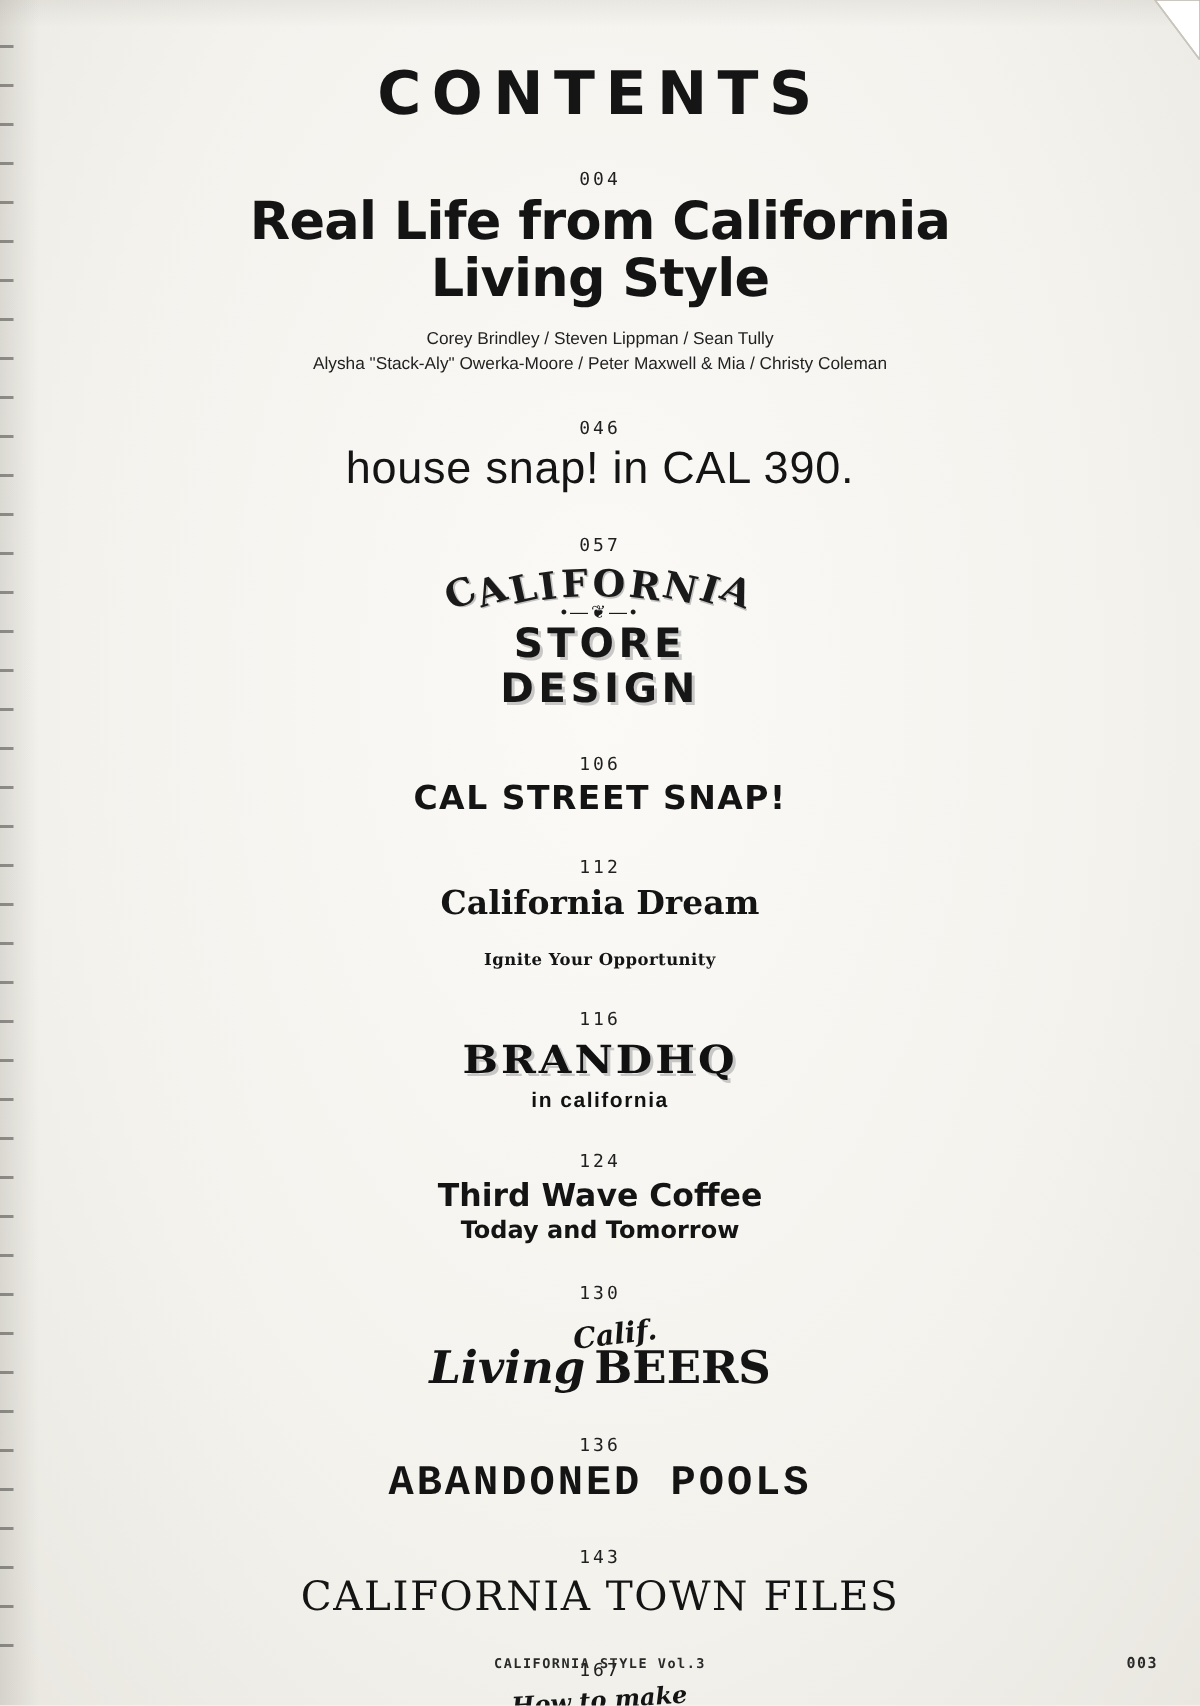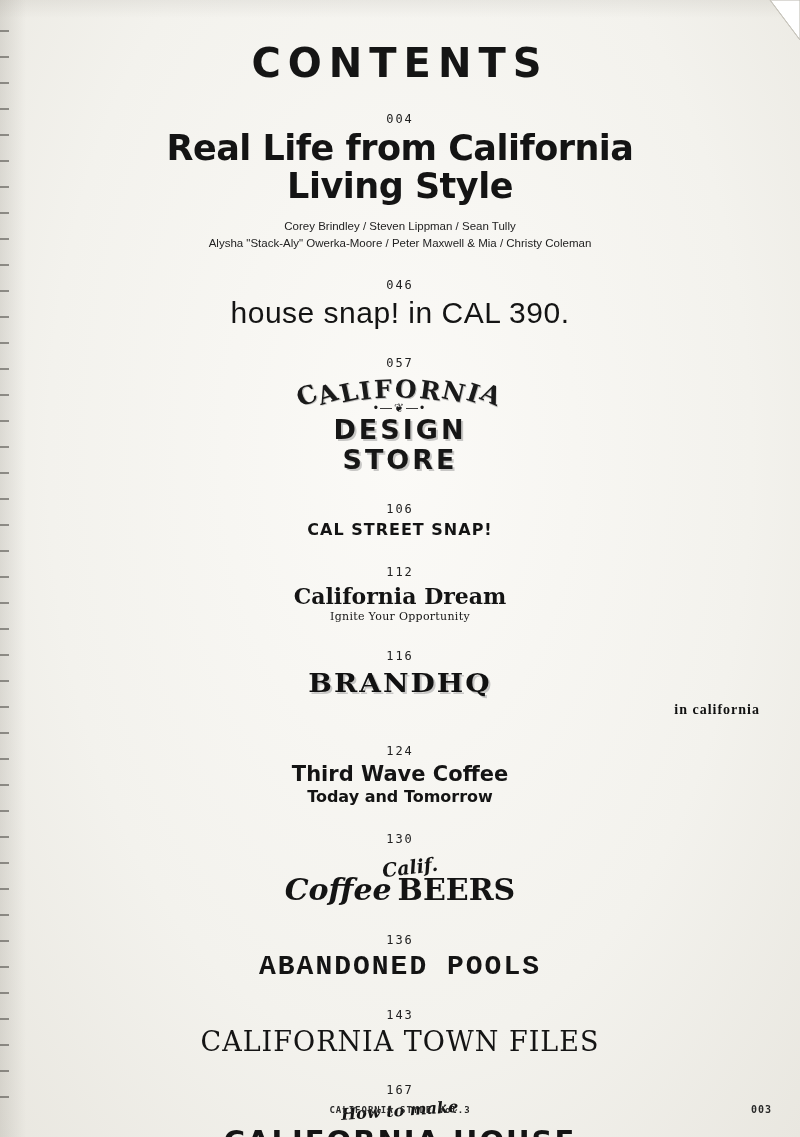--- a/index.html
+++ b/index.html
@@ -146,59 +146,58 @@
     letter-spacing: 3px;
     line-height: 1.12;
     color: #161616;
     text-shadow: 2px 2px 0 rgba(150,150,150,0.5);
   }
 
   
   .t-calstreet {
     font-family: "DejaVu Sans", sans-serif;
     font-weight: 700;
-    font-size: 16px;
+    font-size: 22px;
     letter-spacing: 1px;
     color: #141414;
   }
 
   
   .t-caldream {
     font-family: "DejaVu Serif", serif;
     font-weight: 700;
     font-size: 22px;
     color: #141414;
   }
   .t-caldream-sub {
     font-family: "DejaVu Serif", serif;
-    font-weight: 400;
+    font-weight: 700;
     font-size: 11px;
     letter-spacing: 0.3px;
-    margin-top: 1px;
+    margin-top: 18px;
     color: #141414;
   }
 
   
   .t-brandhq {
     font-family: "DejaVu Serif", serif;
     font-weight: 700;
     font-size: 28px;
     letter-spacing: 2px;
     color: #111;
     text-shadow: 2px 2px 0 rgba(160,160,160,0.55);
     transform: scaleY(0.92);
   }
   .t-brandhq-sub {
-    font-family: Liberation Serif, serif;
+    font-family: Liberation Sans, sans-serif;
     font-weight: 700;
     font-size: 14px;
     letter-spacing: 1px;
     margin-top: 2px;
     color: #111;
-    text-align: right;
   }
 
   
   .t-thirdwave {
     font-family: "DejaVu Sans", sans-serif;
     font-weight: 700;
     font-size: 21px;
     letter-spacing: 0px;
     color: #141414;
   }
@@ -377,22 +376,22 @@
   <div class="entry">
     <div class="pagenum">046</div>
     <div class="t-housesnap">house snap! in CAL 390.</div>
   </div>
 
   <div class="entry">
     <div class="pagenum">057</div>
     <div class="t-cal-arc" id="arc-text"><span style="transform: rotate(-23deg) translateY(7px);">C</span><span style="transform: rotate(-17.89deg) translateY(5.44px);">A</span><span style="transform: rotate(-12.78deg) translateY(3.89px);">L</span><span style="transform: rotate(-7.67deg) translateY(2.33px);">I</span><span style="transform: rotate(-2.56deg) translateY(0.78px);">F</span><span style="transform: rotate(2.56deg) translateY(0.78px);">O</span><span style="transform: rotate(7.67deg) translateY(2.33px);">R</span><span style="transform: rotate(12.78deg) translateY(3.89px);">N</span><span style="transform: rotate(17.89deg) translateY(5.44px);">I</span><span style="transform: rotate(23deg) translateY(7px);">A</span></div>
     <div class="arc-orn">•—❦—•</div>
     <div class="t-storedesign">
+      <div>STORE</div>
       <div>DESIGN</div>
-      <div>STORE</div>
     </div>
   </div>
 
   <div class="entry">
     <div class="pagenum">106</div>
     <div class="t-calstreet">CAL STREET SNAP!</div>
   </div>
 
   <div class="entry">
     <div class="pagenum">112</div>
@@ -409,21 +408,21 @@
   <div class="entry">
     <div class="pagenum">124</div>
     <div class="t-thirdwave">Third Wave Coffee</div>
     <div class="t-thirdwave-sub">Today and Tomorrow</div>
   </div>
 
   <div class="entry">
     <div class="pagenum">130</div>
     <div class="t-calif-script">Calif.</div>
     <div class="beers-row">
-      <span class="t-craftbeers t-craft">Coffee</span>
+      <span class="t-craftbeers t-craft">Living</span>
       <span class="t-craftbeers">BEERS</span>
     </div>
   </div>
 
   <div class="entry">
     <div class="pagenum">136</div>
     <div class="t-pools">ABANDONED POOLS</div>
   </div>
 
   <div class="entry">

